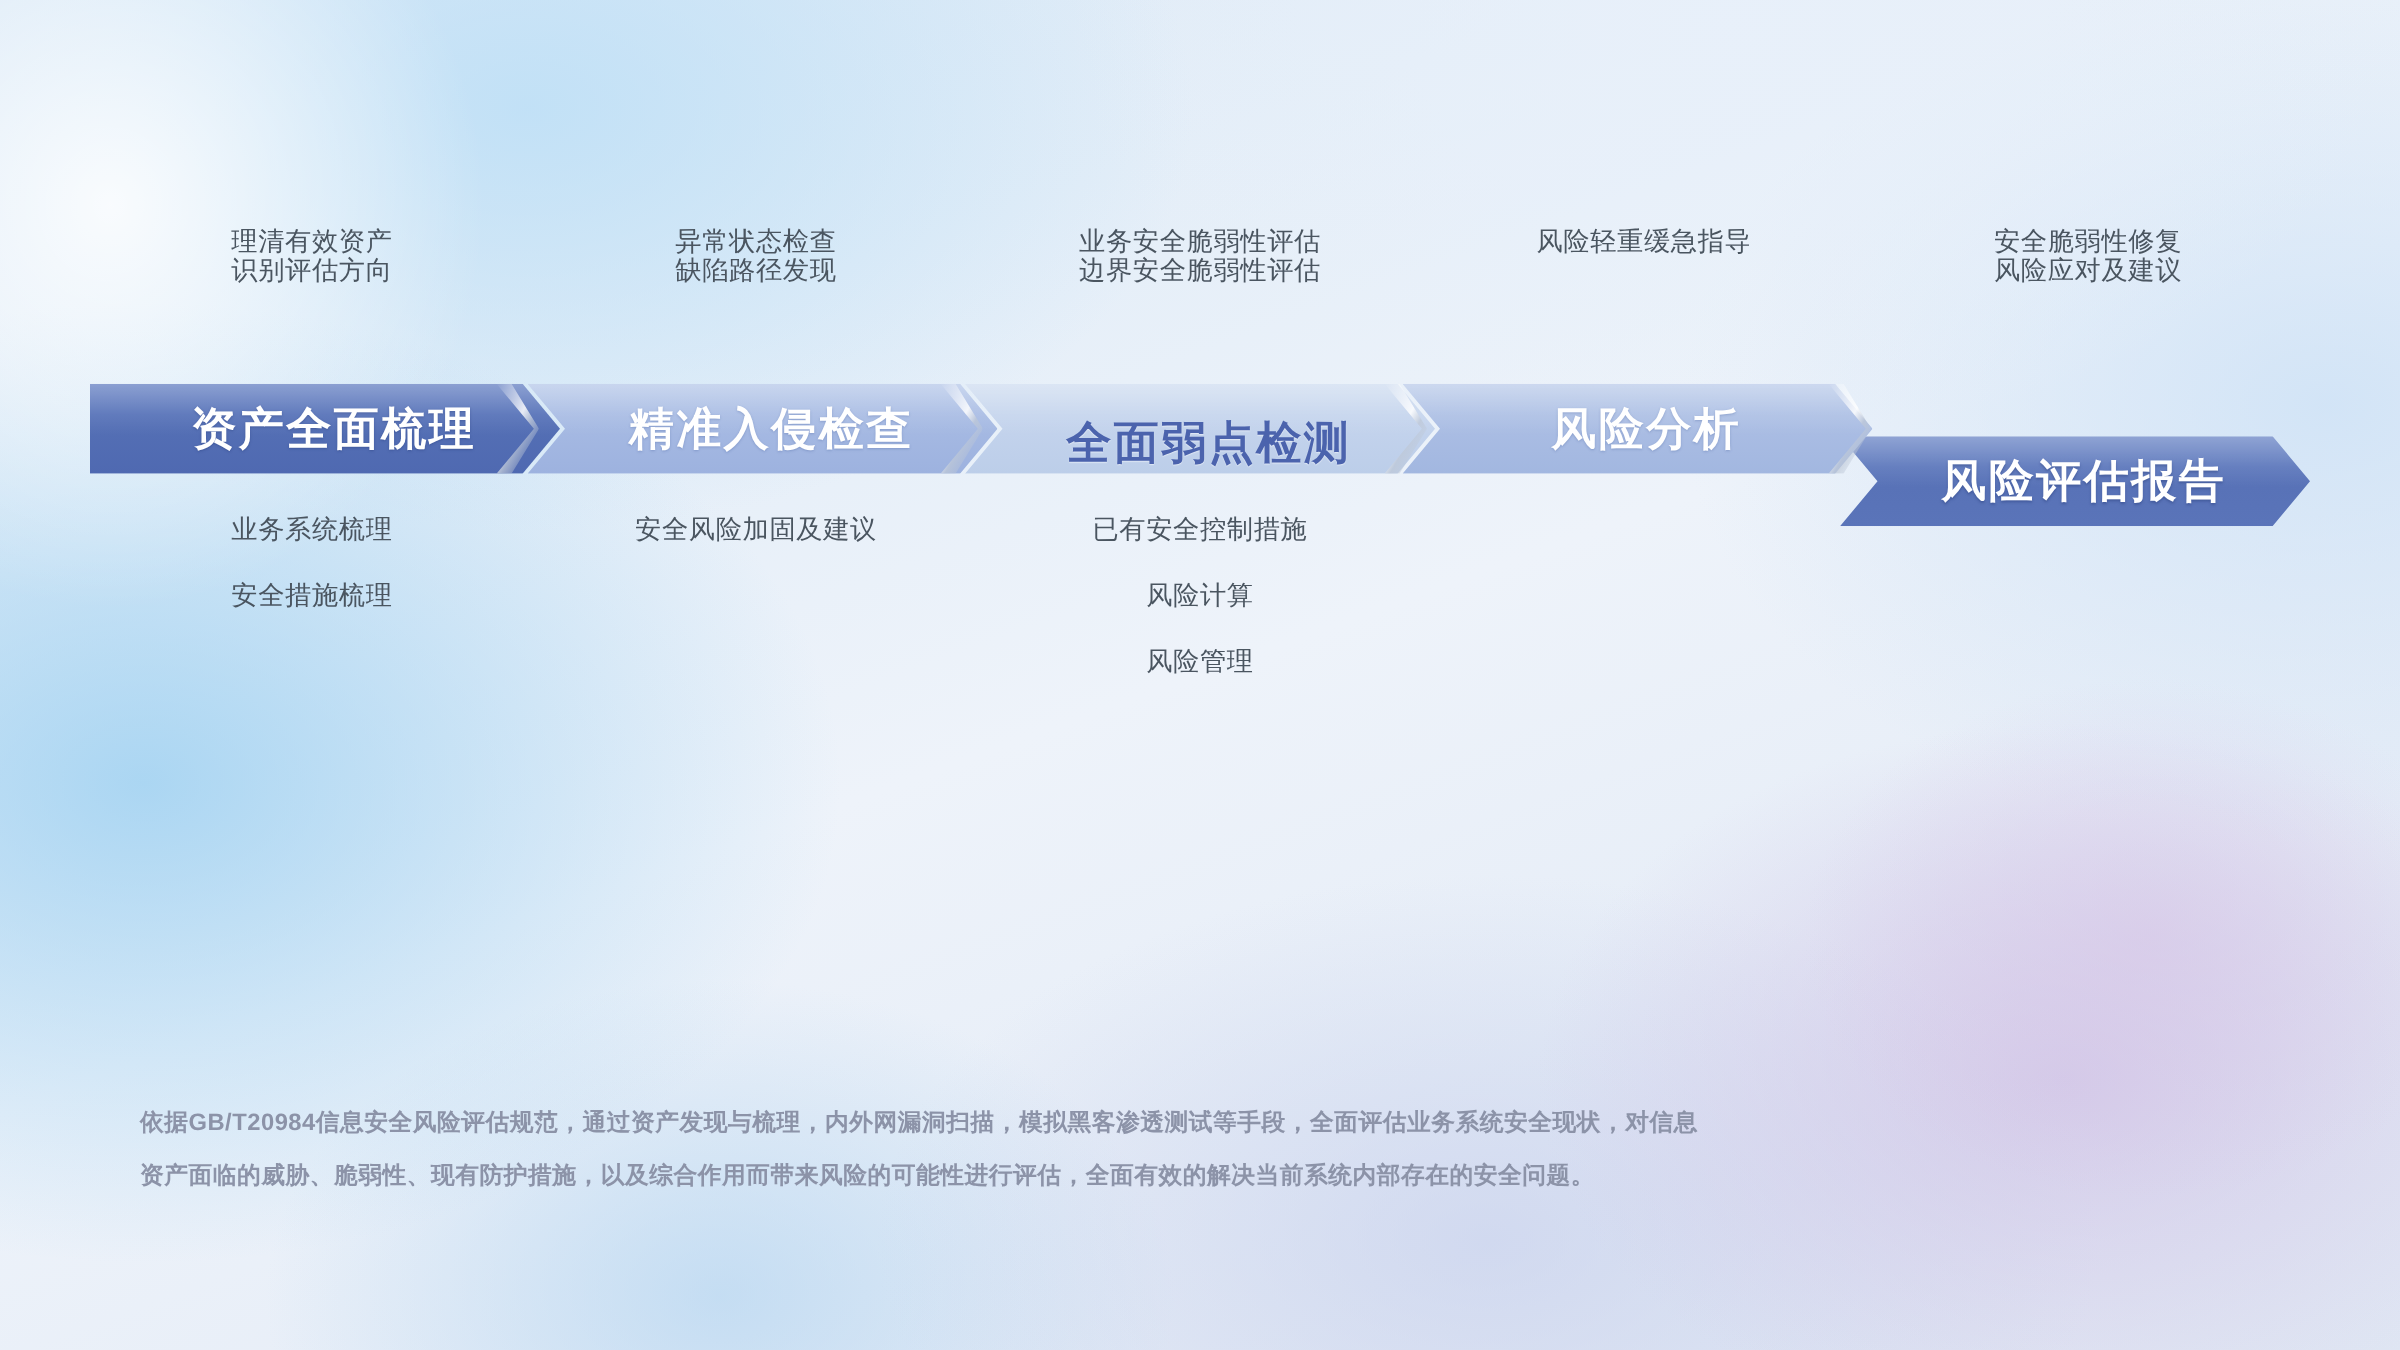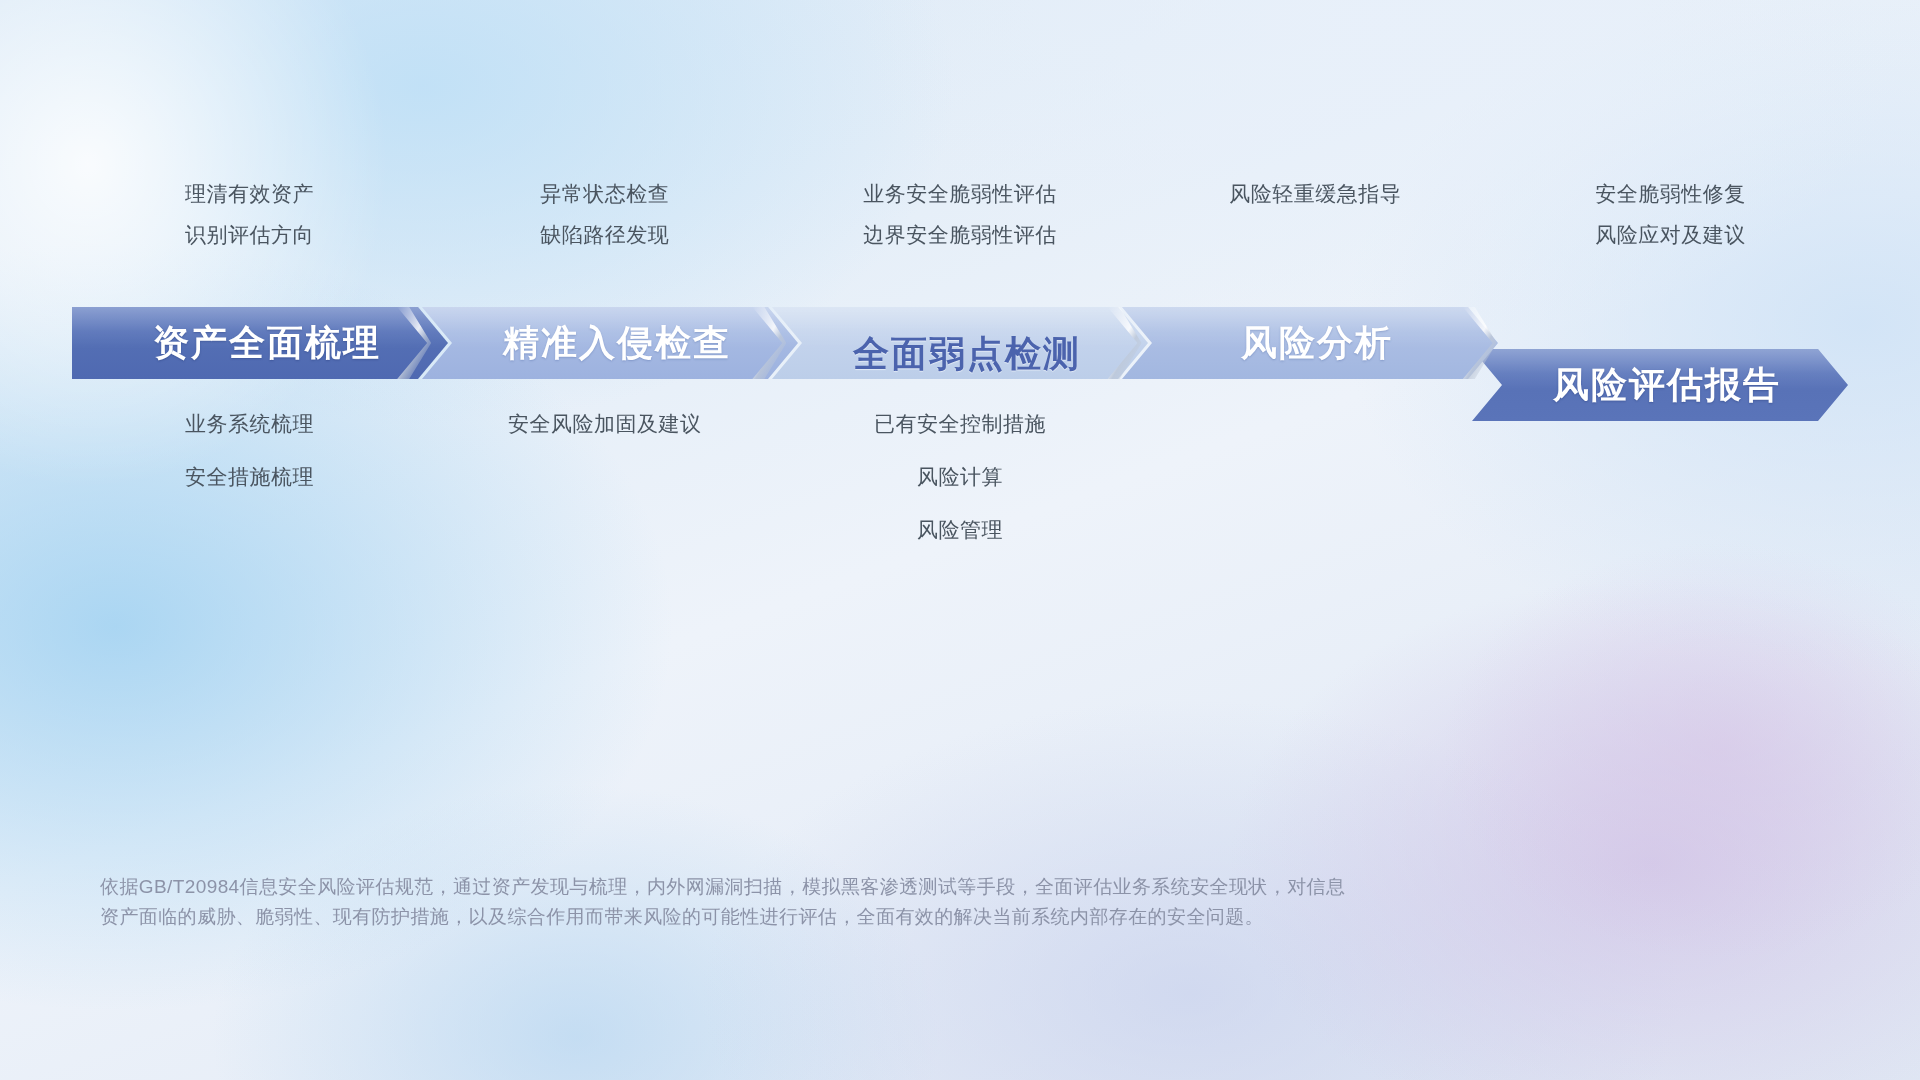--- a/index.html
+++ b/index.html
@@ -60,21 +60,20 @@
     display: grid;
     grid-template-columns: repeat(5, 1fr);
   }
   .top-row    { top: 182px; }
   .bottom-row { top: 412px; }
 
   .col-top, .col-bottom {
     display: flex;
     flex-direction: column;
     align-items: center;
-    gap: 18px;
     padding: 0 6px;
   }
   .col-bottom { gap: 30px; }
 
   .item {
     font-size: 21px;
     color: #4a5560;
     letter-spacing: 0.5px;
     white-space: nowrap;
     text-align: center;
@@ -167,21 +166,21 @@
   .footnote {
     position: absolute;
     left: 100px;
     right: 210px;
     top: 872px;
     font-size: 19px;
     line-height: 1.6;
     color: #8c93a8;
     letter-spacing: 0.4px;
   }
-  .footnote p { margin: 0; }
+  .footnote p { margin: 12px; font-weight: bold; }
 </style>
 </head>
 <body>
 
 <div class="stage">
   <div class="grid">
 
     <div class="top-row">
       <div class="col-top">
         <div class="item">理清有效资产</div>

